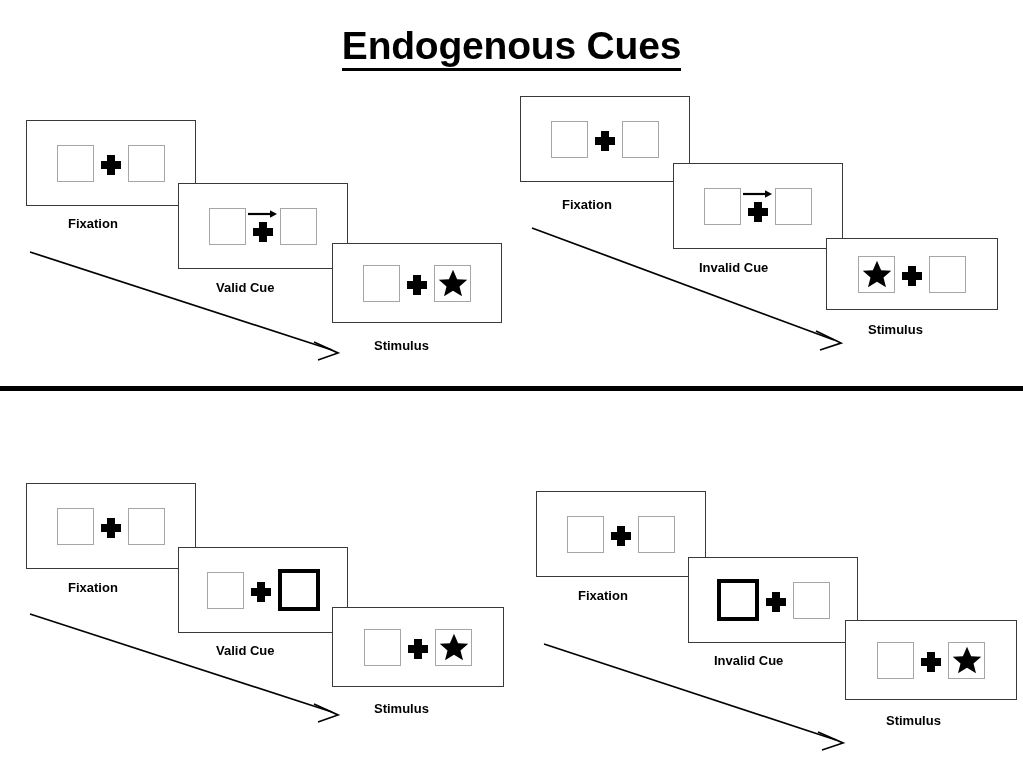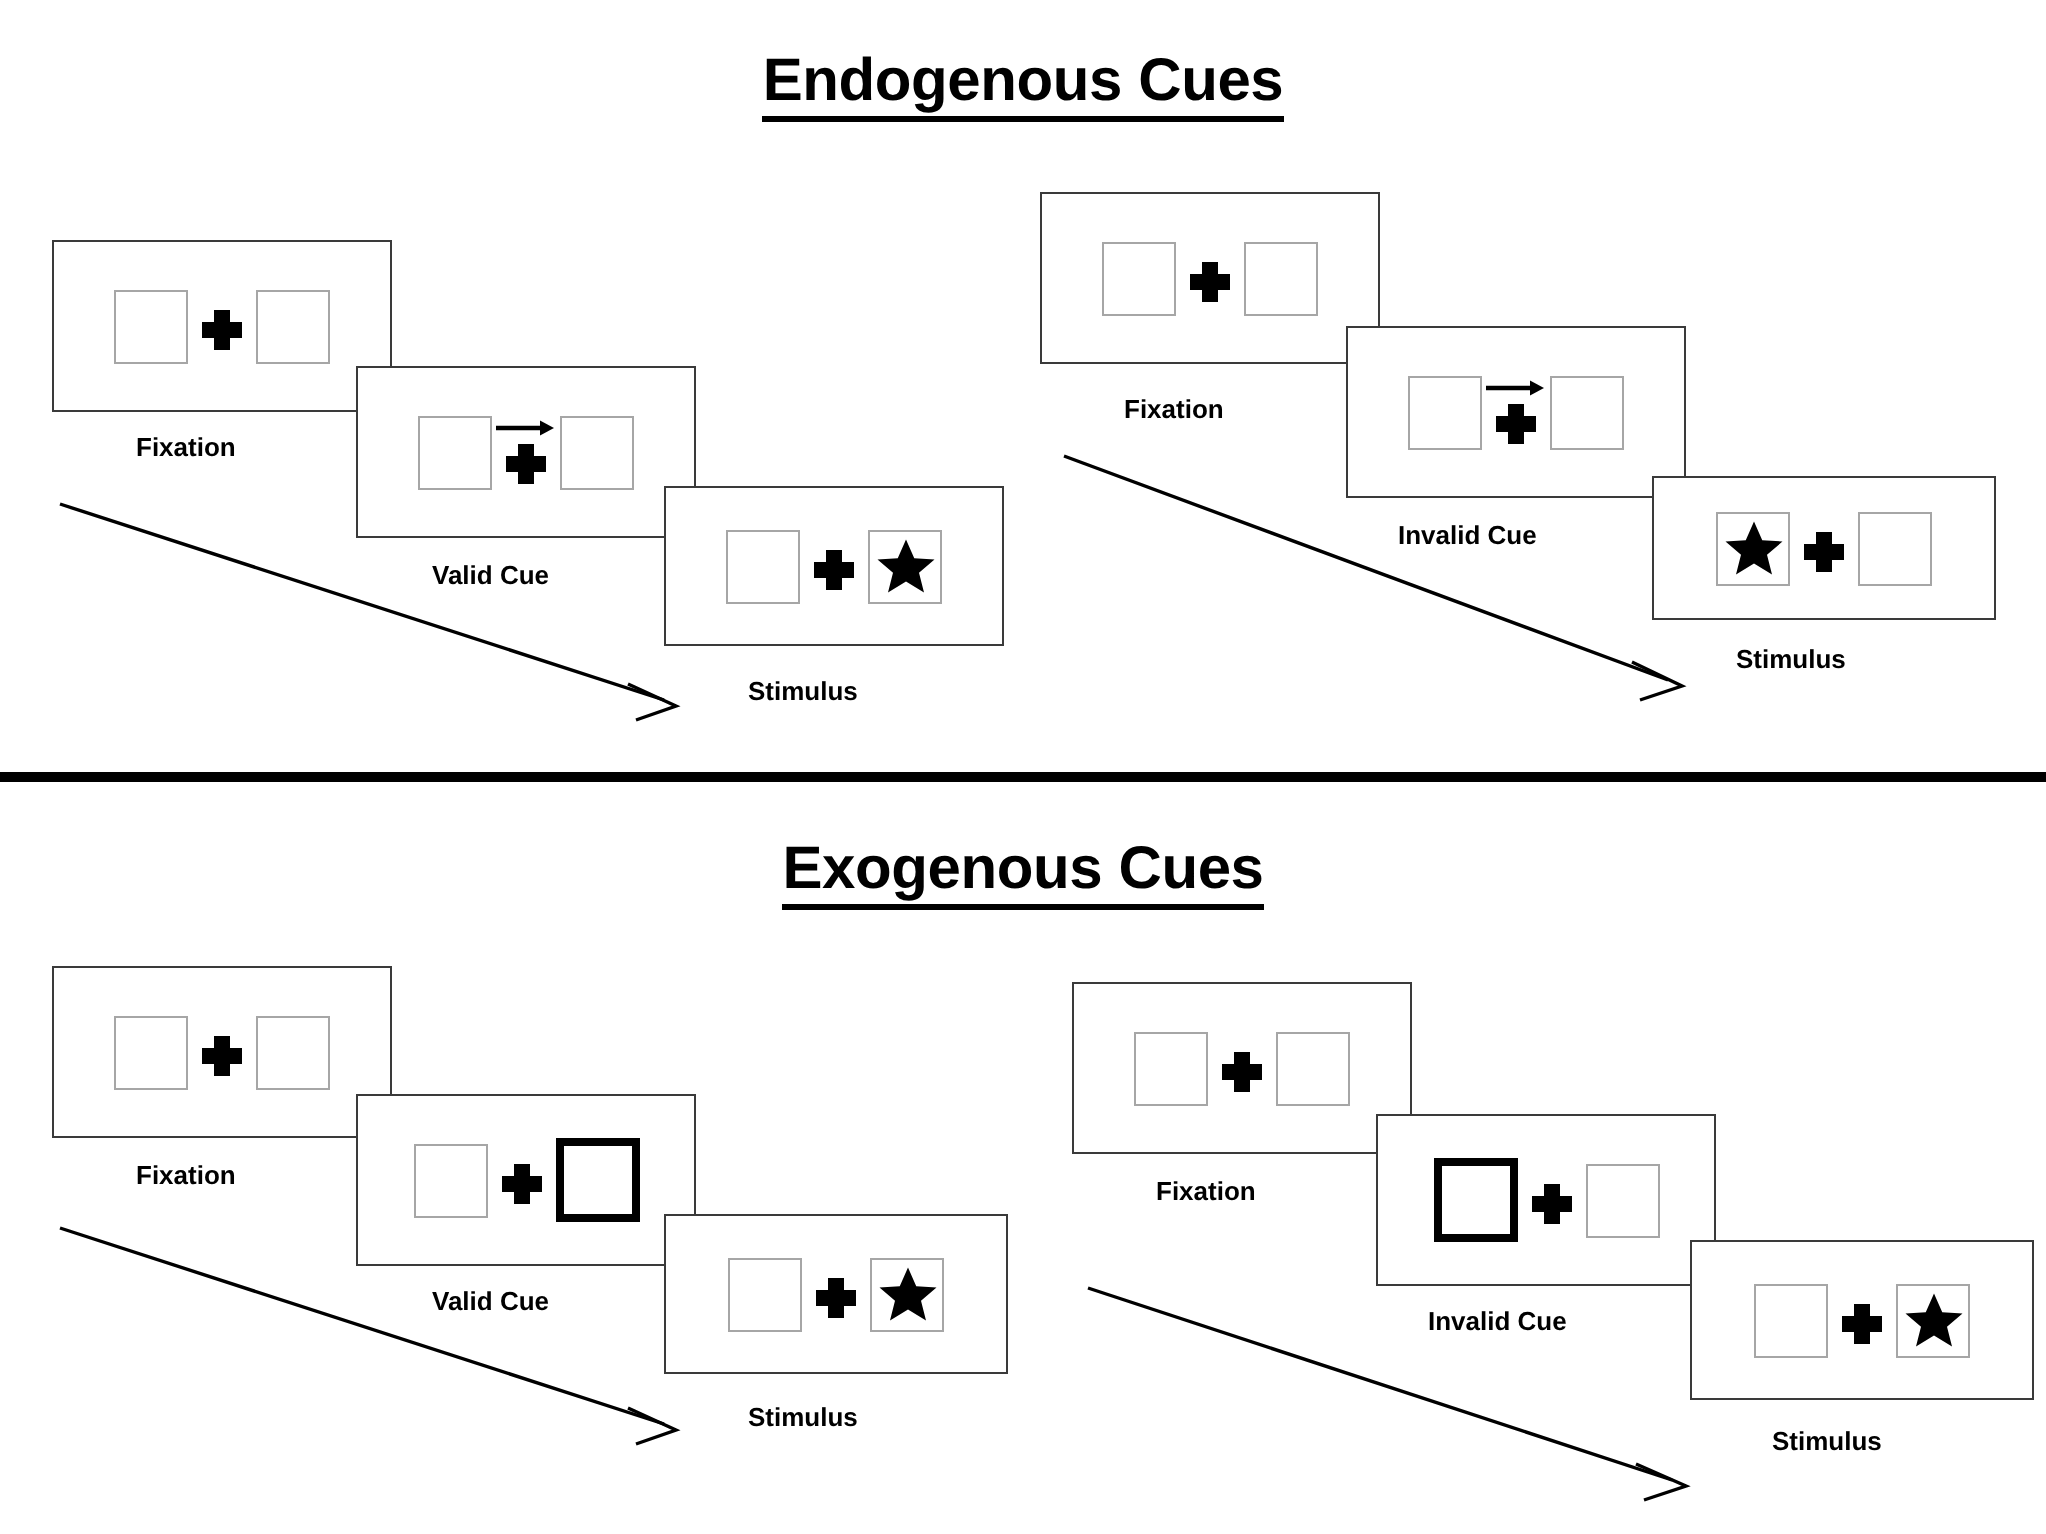--- a/index.html
+++ b/index.html
@@ -20,21 +20,21 @@
     left: 0; top: 0;
     width: 1023px;
     height: 767px;
   }
   
   .section-title {
     position: absolute;
     width: 100%;
     text-align: center;
     font-weight: bold;
-    font-size: 30px;
+    font-size: 39px;
     letter-spacing: -0.2px;
     color: #000;
   }
   .section-title span {
     border-bottom: 3px solid #000;
     padding-bottom: 1px;
   }
   
   .divider {
     position: absolute;
@@ -233,23 +233,20 @@
         <div class="bar-h"></div>
           <div class="bar-v"></div>
       </div>
       <div class="box"></div>
     </div>
   </div>
   <div class="stage-label" style="left:868px; top:322px;">Stimulus</div>
 
   <div class="divider" style="top:386px;"></div>
 
-  <div class="section-title" style="left:0; top:418px;">
-    <span>Exogenous Cues</span>
-  </div>
 
   <svg class="flow-arrow" style="left:26px; top:608px; width:330px; height:120px;" viewBox="0 0 330 120">
     <line x1="4" y1="6" x2="306" y2="104" stroke="#000" stroke-width="1.7"></line>
     <polyline points="288,96 312,107 292,114" fill="none" stroke="#000" stroke-width="1.7"></polyline>
   </svg>
 
   <div class="panel" style="left:26px; top:483px; width:170px; height:86px;">
     <div class="panel-inner">
       <div class="box"></div>
       <div class="plus">

